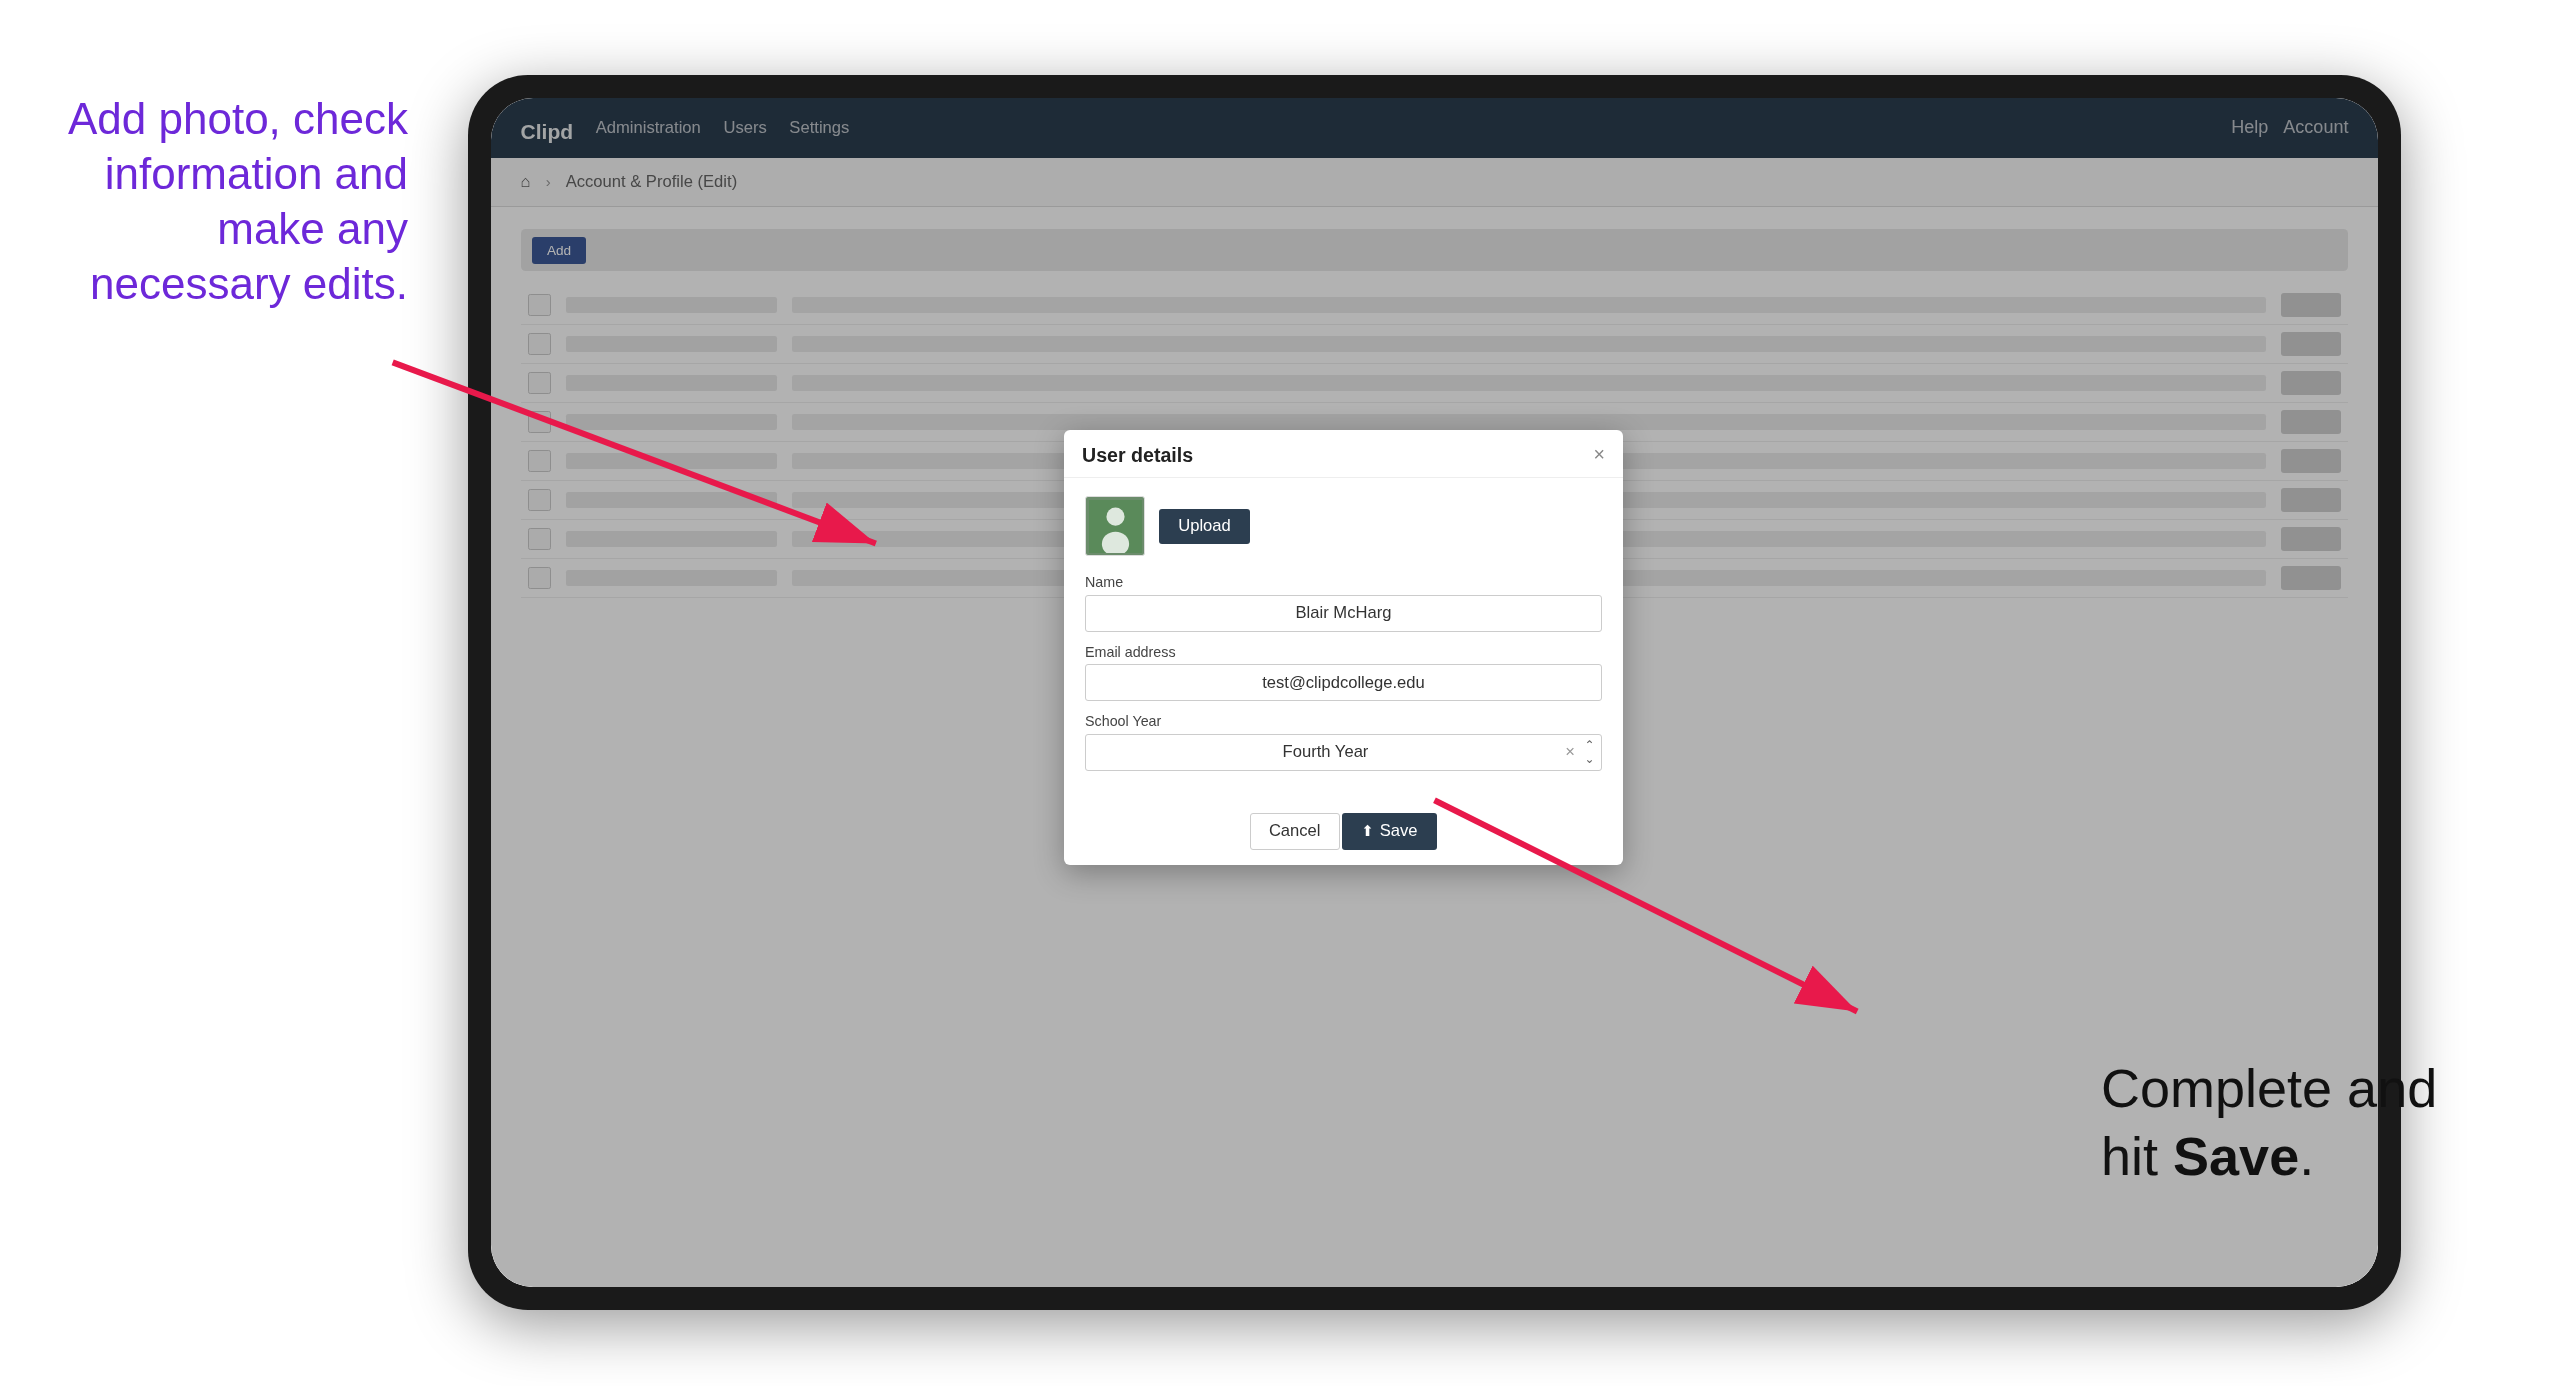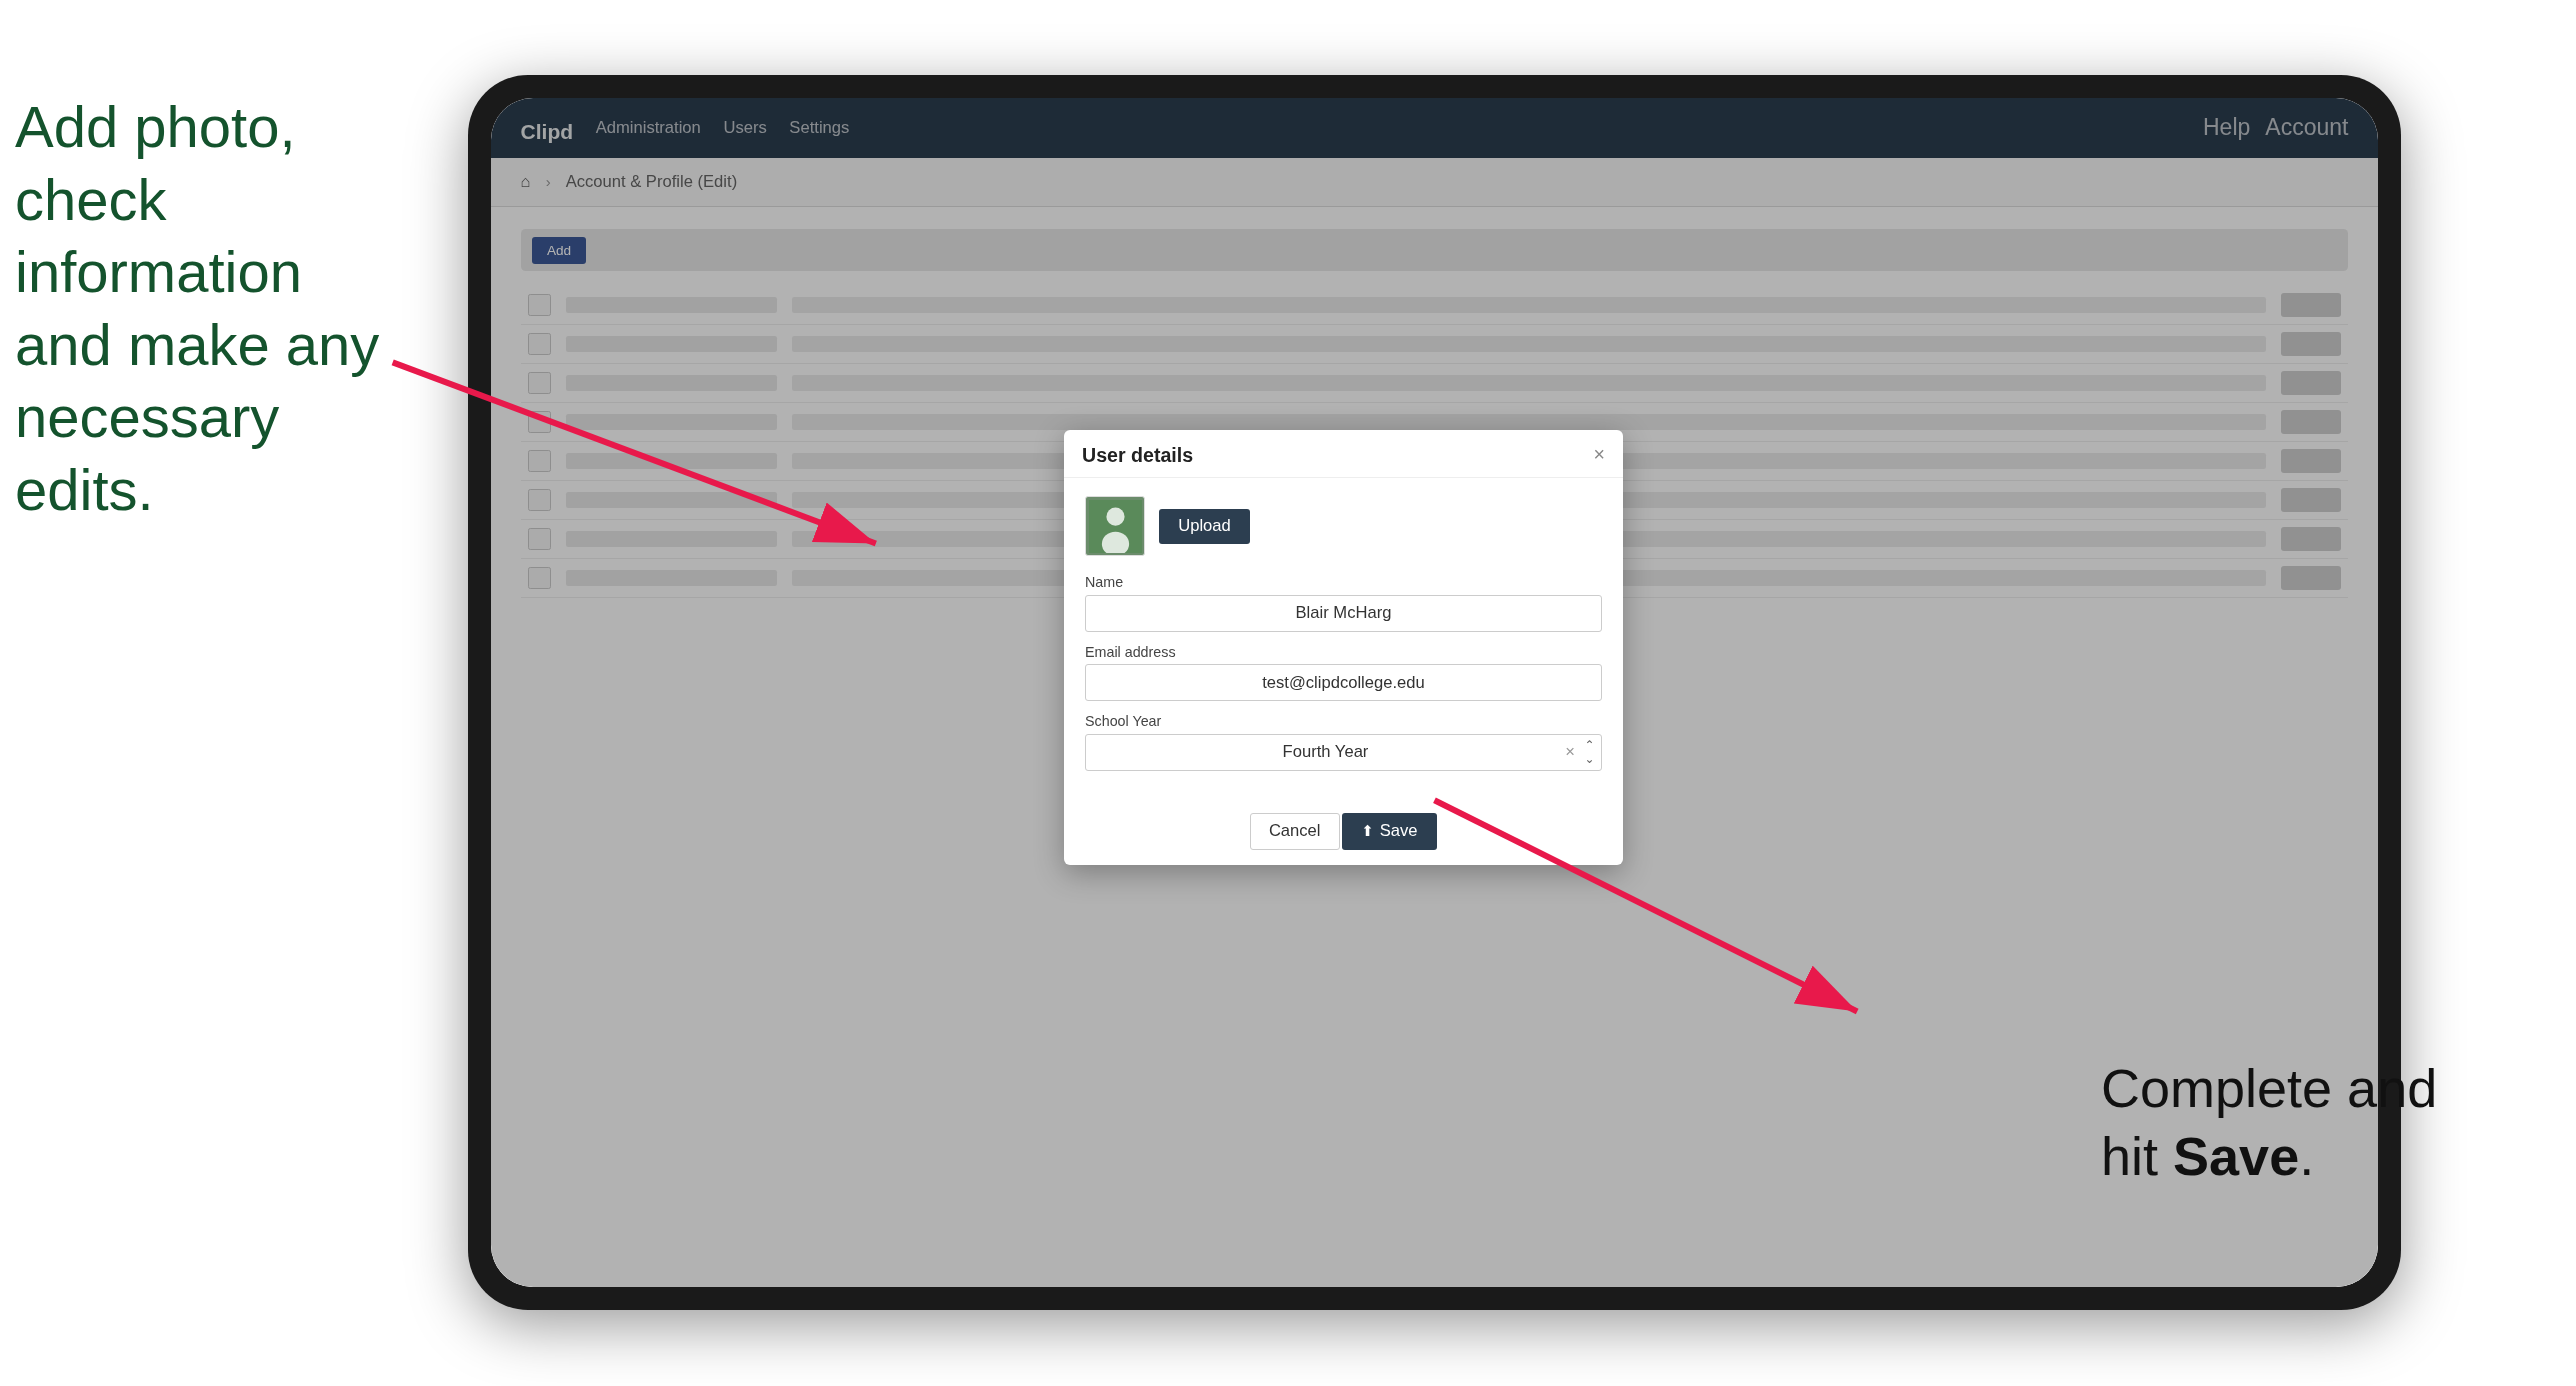--- a/index.html
+++ b/index.html
@@ -10,25 +10,26 @@
       font-family: -apple-system, BlinkMacSystemFont, 'Segoe UI', sans-serif;
       position: relative;
       overflow: hidden;
     }
 
     
     .annotation-left {
       position: absolute;
       top: 91px;
       left: 15px;
-      font-size: 58px;
+      font-size: 44px;
       line-height: 1.25;
-      color: #14532d;
+      color: #6d28d9;
       font-weight: 400;
       width: 393px;
+      text-align: right;
     }
 
     .annotation-right {
       position: absolute;
       bottom: 196px;
       right: 98px;
       font-size: 54px;
       line-height: 1.25;
       color: #111;
       text-align: left;
@@ -104,21 +105,21 @@
 
     .app-header-right {
       margin-left: auto;
       display: flex;
       gap: 15px;
       align-items: center;
     }
 
     .app-header-right span {
       color: rgba(255,255,255,0.7);
-      font-size: 23px;
+      font-size: 18px;
     }
 
     
     .app-subheader {
       position: absolute;
       top: 60px;
       left: 0; right: 0;
       height: 49px;
       background: #f8f8f8;
       border-bottom: 0.8px solid #ddd;

